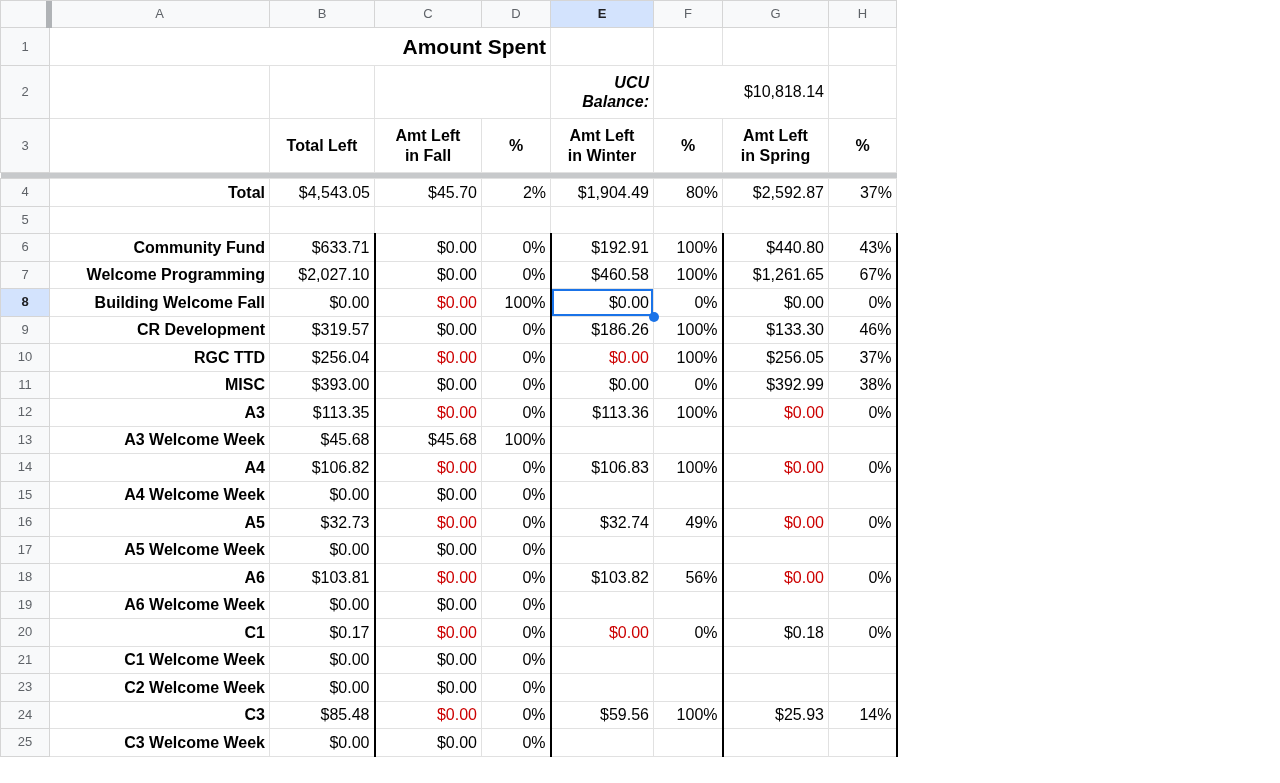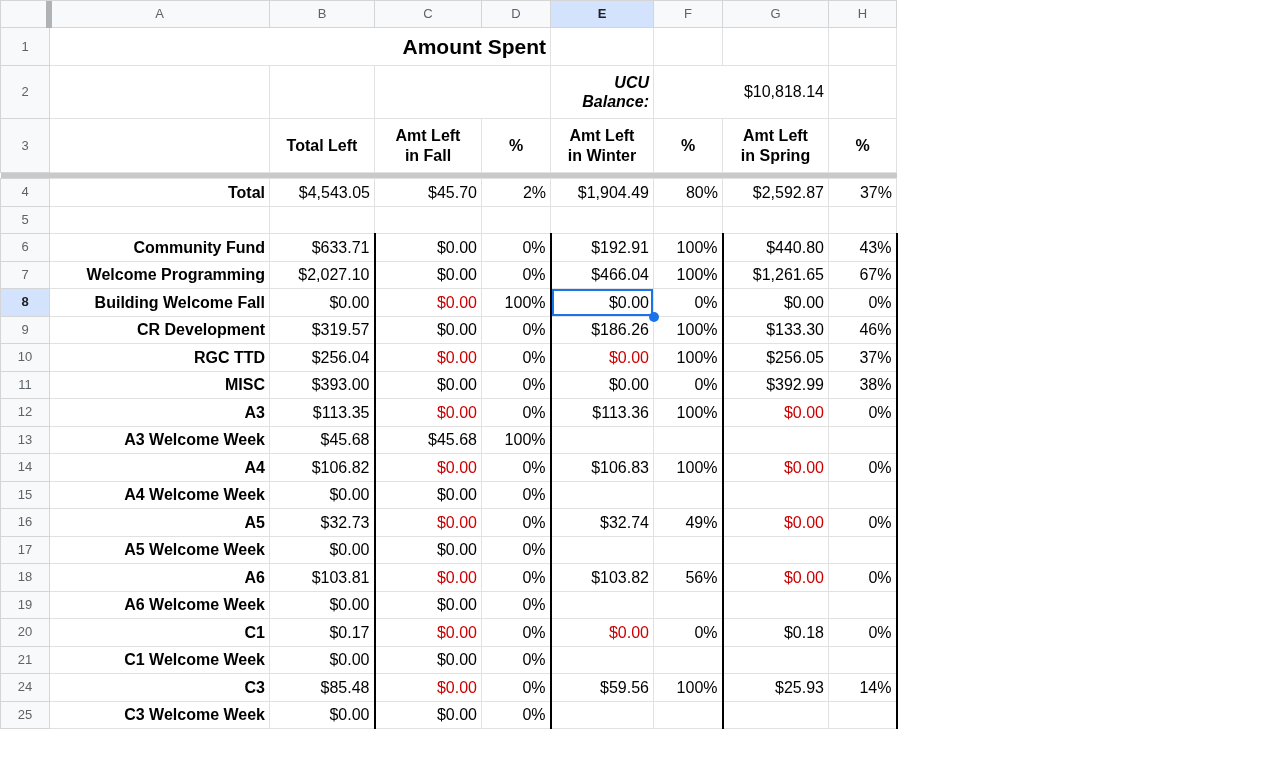--- a/index.html
+++ b/index.html
@@ -141,21 +141,21 @@
           <td class="num gb">100%</td>
           <td class="num">$440.80</td>
           <td class="num gb">43%</td>
         </tr>
         <tr class="row-7">
           <td class="rowhead">7</td>
           <td class="lab">Welcome Programming</td>
           <td class="num gb">$2,027.10</td>
           <td class="num">$0.00</td>
           <td class="num gb">0%</td>
-          <td class="num">$466.04</td>
+          <td class="num">$460.58</td>
           <td class="num gb">100%</td>
           <td class="num">$1,261.65</td>
           <td class="num gb">67%</td>
         </tr>
         <tr class="row-8">
           <td class="rowhead hl">8</td>
           <td class="lab">Building Welcome Fall</td>
           <td class="num gb">$0.00</td>
           <td class="num red">$0.00</td>
           <td class="num gb">100%</td>
@@ -300,20 +300,31 @@
           <td class="rowhead">21</td>
           <td class="lab">C1 Welcome Week</td>
           <td class="num gb">$0.00</td>
           <td class="num">$0.00</td>
           <td class="num gb">0%</td>
           <td class="num"></td>
           <td class="num gb"></td>
           <td class="num"></td>
           <td class="num gb"></td>
         </tr>
+        <tr class="row-23">
+          <td class="rowhead">23</td>
+          <td class="lab">C2 Welcome Week</td>
+          <td class="num gb">$0.00</td>
+          <td class="num">$0.00</td>
+          <td class="num gb">0%</td>
+          <td class="num"></td>
+          <td class="num gb"></td>
+          <td class="num"></td>
+          <td class="num gb"></td>
+        </tr>
         <tr class="row-24">
           <td class="rowhead">24</td>
           <td class="lab">C3</td>
           <td class="num gb">$85.48</td>
           <td class="num red">$0.00</td>
           <td class="num gb">0%</td>
           <td class="num">$59.56</td>
           <td class="num gb">100%</td>
           <td class="num">$25.93</td>
           <td class="num gb">14%</td>

